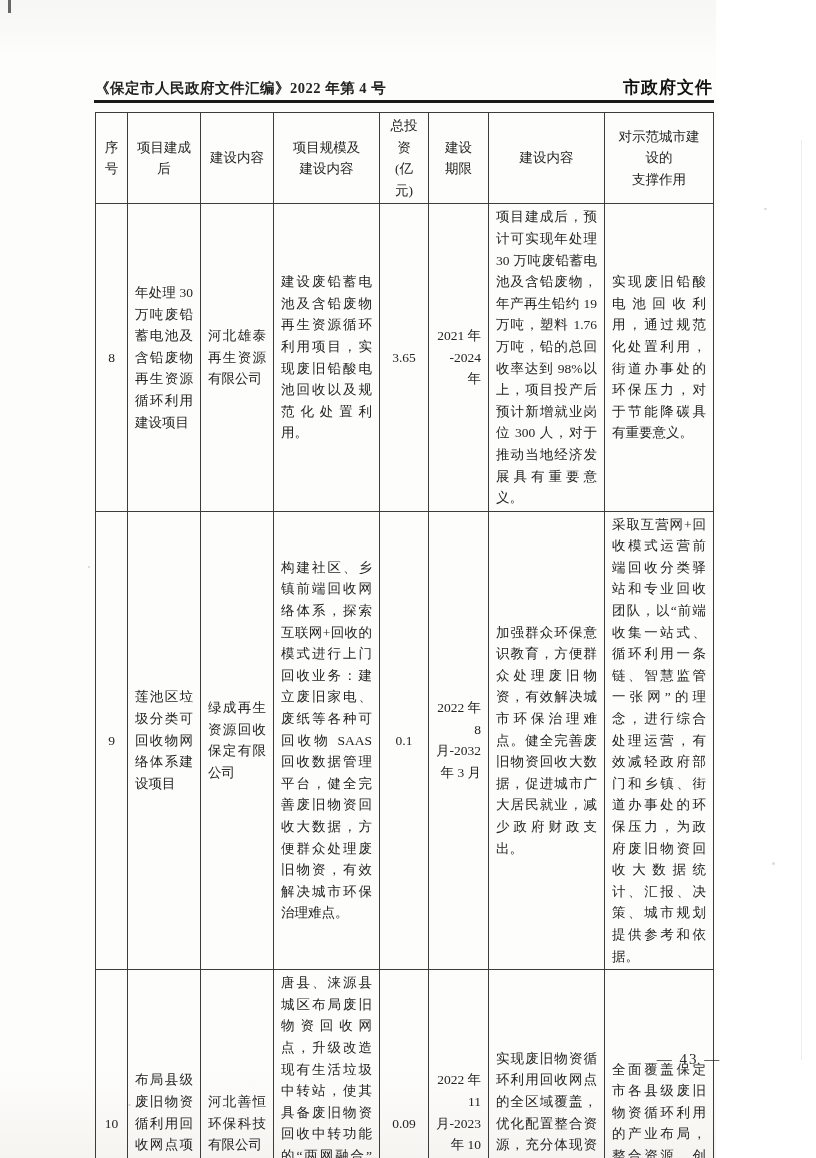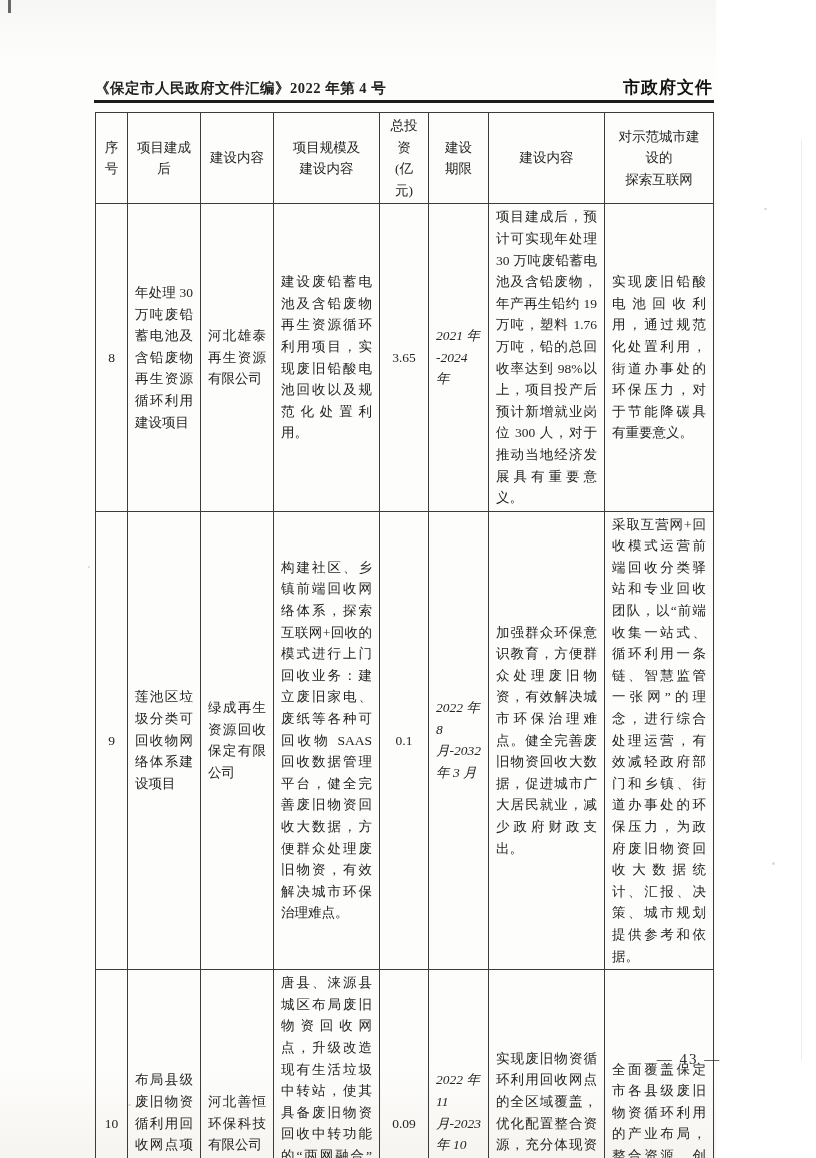--- a/index.html
+++ b/index.html
@@ -73,21 +73,21 @@
     white-space:pre-line;
     font-size:13.5px;
   }
   td.c-no{text-align:center;font-family:"Liberation Serif","DejaVu Serif",serif;}
   td.c-name, td.c-unit, td.c-scale, td.c-benefit, td.c-support{
     text-align:justify;
     text-justify:inter-ideograph;
     word-break:break-all;
   }
   td.c-inv{text-align:center;}
-  td.c-period{text-align:left;white-space:pre-line;font-style:italic;}
+  td.c-period{text-align:right;white-space:pre-line;}
 
   
   .page-number{
     position:absolute;left:624px;top:1051px;width:130px;
     text-align:center;font-size:15px;letter-spacing:2px;color:#2a2a2a;
     font-family:"Liberation Serif","DejaVu Serif",serif;
   }
 </style>
 </head>
 <body>
@@ -125,21 +125,21 @@
         <th class="col-h">项目建成后</th>
         <th class="col-h">建设内容</th>
         <th class="col-h">项目规模及
 建设内容</th>
         <th class="col-h">总投资
 (亿元)</th>
         <th class="col-h">建设
 期限</th>
         <th class="col-h">建设内容</th>
         <th class="col-h">对示范城市建设的
-探索互联网</th>
+支撑作用</th>
       </tr>
 
       <tr class="r-8">
         <td class="c-no">8</td>
         <td class="c-name">年处理 30 万吨废铅蓄电池及含铅废物再生资源循环利用建设项目</td>
         <td class="c-unit">河北雄泰再生资源有限公司</td>
         <td class="c-scale">建设废铅蓄电池及含铅废物再生资源循环利用项目，实现废旧铅酸电池回收以及规范化处置利用。</td>
         <td class="c-inv">3.65</td>
         <td class="c-period">2021 年
 -2024 年</td>

